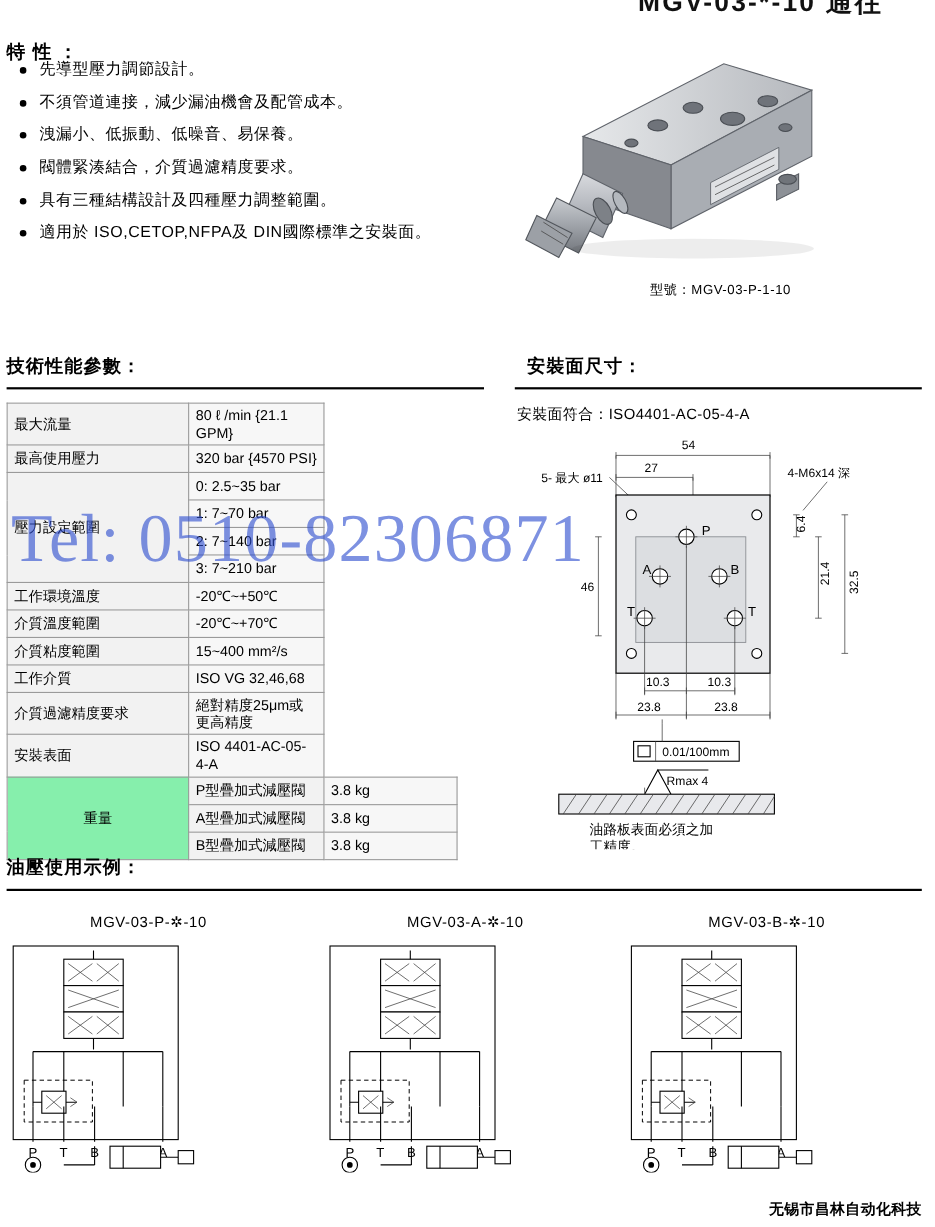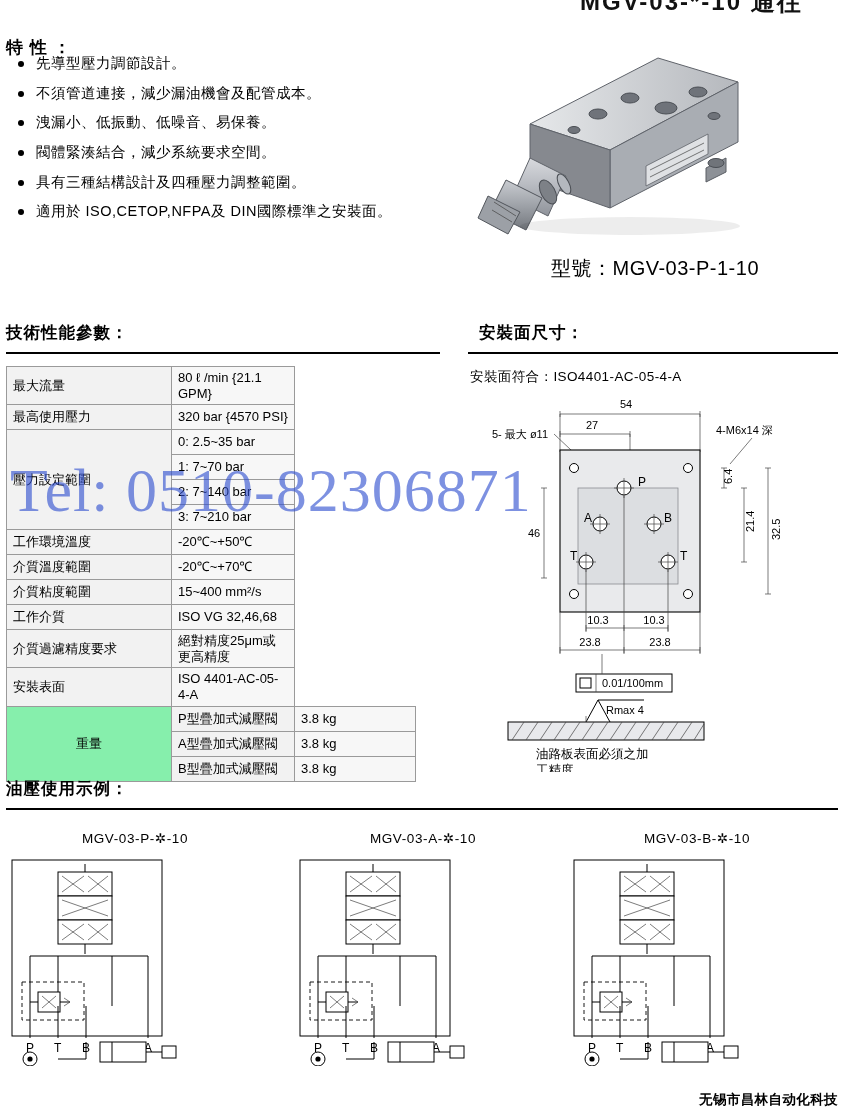--- a/index.html
+++ b/index.html
@@ -78,21 +78,21 @@
     left: 470px;
     width: 370px;
     height: 230px;
   }
   .model-label {
     position: absolute;
     top: 255px;
     left: 470px;
     width: 370px;
     text-align: center;
-    font-size: 20px;
+    font-size: 12px;
     letter-spacing: 0.5px;
   }
 
   
   .sec-title {
     position: absolute;
     font-size: 16.5px;
     font-weight: bold;
     letter-spacing: 1px;
   }
@@ -227,21 +227,21 @@
 
 <div class="page">
 
   <div class="top-code">MGV-03-*-10 通往</div>
 
   <div class="features-title">特 性 ：</div>
   <ul class="features-list">
     <li>先導型壓力調節設計。</li>
     <li>不須管道連接，減少漏油機會及配管成本。</li>
     <li>洩漏小、低振動、低噪音、易保養。</li>
-    <li>閥體緊湊結合，減少系統要求空間。</li>
+    <li>閥體緊湊結合，介質過濾精度要求。</li>
     <li>具有三種結構設計及四種壓力調整範圍。</li>
     <li>適用於 ISO,CETOP,NFPA及 DIN國際標準之安裝面。</li>
   </ul>
 
   <div class="photo-area">
     <svg width="370" height="230" viewBox="0 0 370 230">
       <defs>
         <linearGradient id="bodyG" x1="0" y1="0" x2="0" y2="1">
           <stop offset="0%" stop-color="#d8dade"></stop>
           <stop offset="45%" stop-color="#b9bcc2"></stop>

